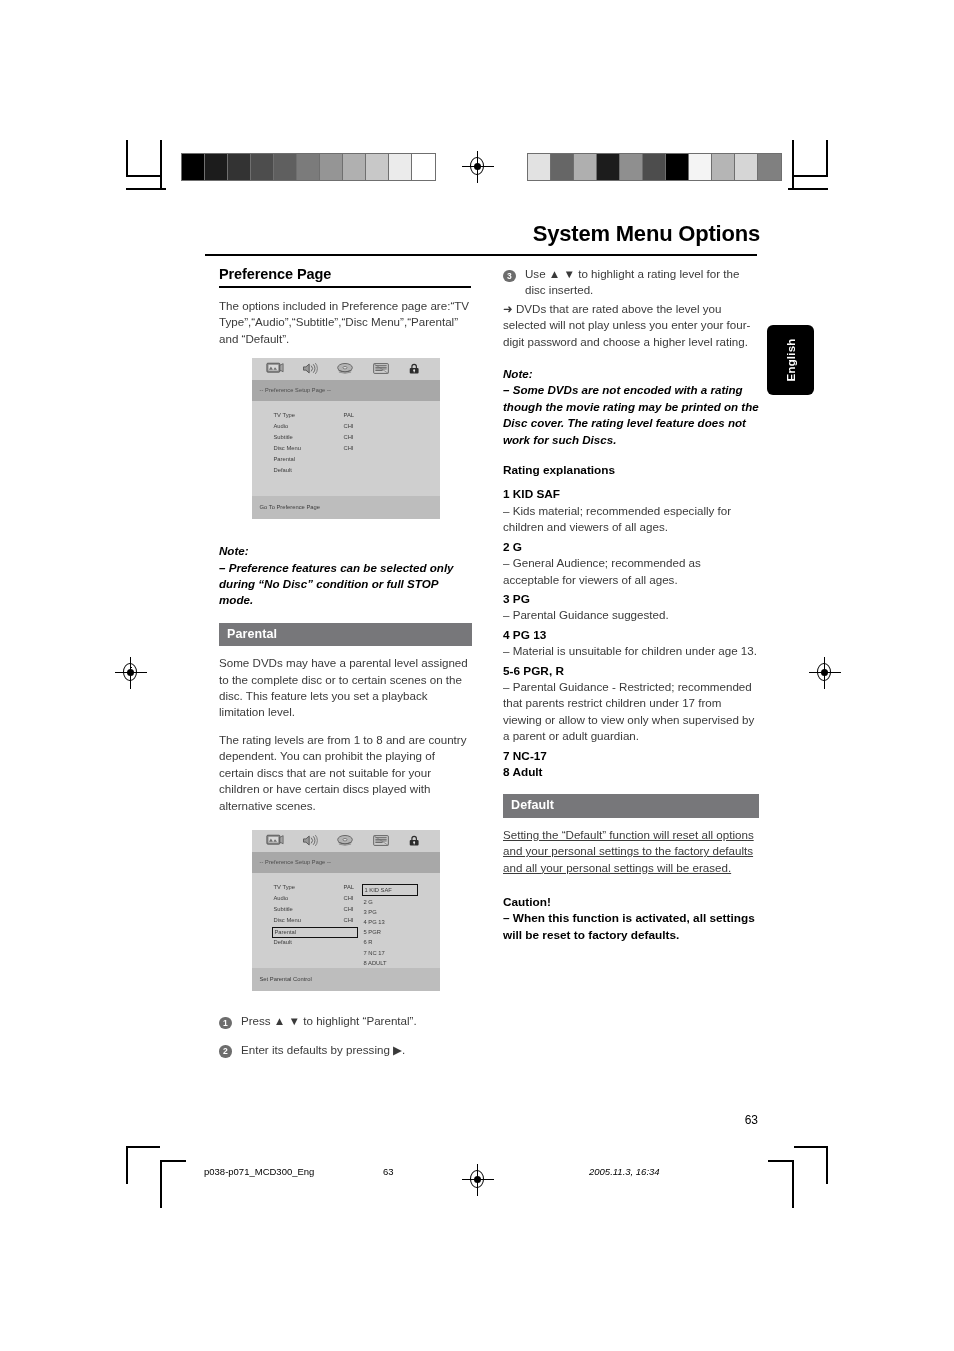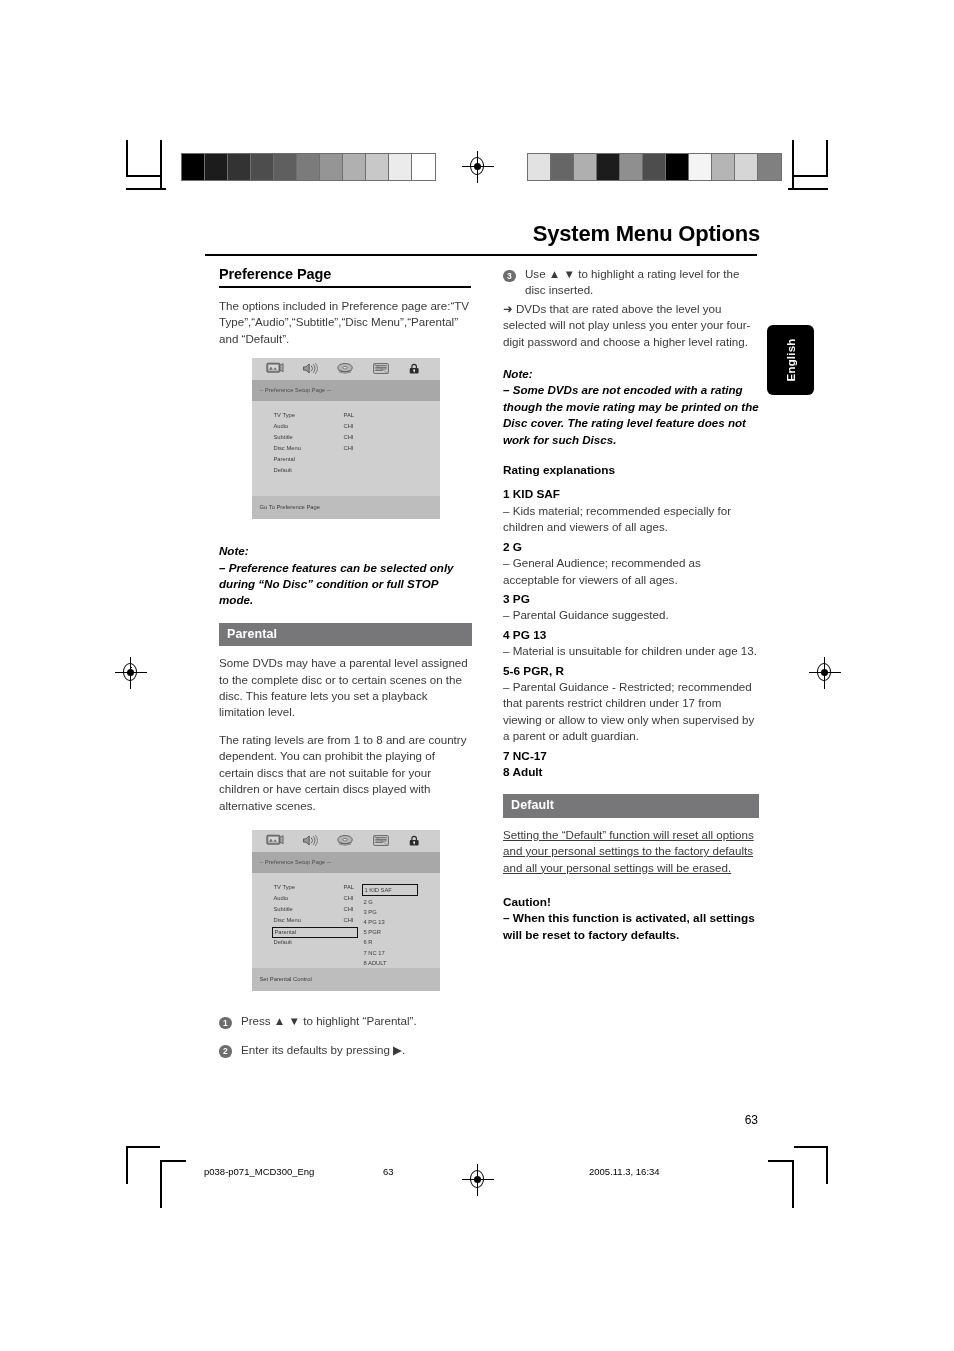--- a/index.html
+++ b/index.html
@@ -103,21 +103,21 @@
   }
   .footer-txt {
     position: absolute;
     top: 1166px;
     font-size: 9.5px;
     color: #000;
     font-family: "Liberation Sans", sans-serif;
   }
   #footer-file { left: 181px; margin-left: 23px; }
   #footer-page { left: 383px; }
-  #footer-date { left: 589px; }
+  #footer-date { left: 589px; font-style: italic; }
 
   
   .col {
     position: absolute;
     top: 266px;
     width: 253px;
     font-size: 11.6px;
     line-height: 16.4px;
     color: #3a3a3a;
   }

